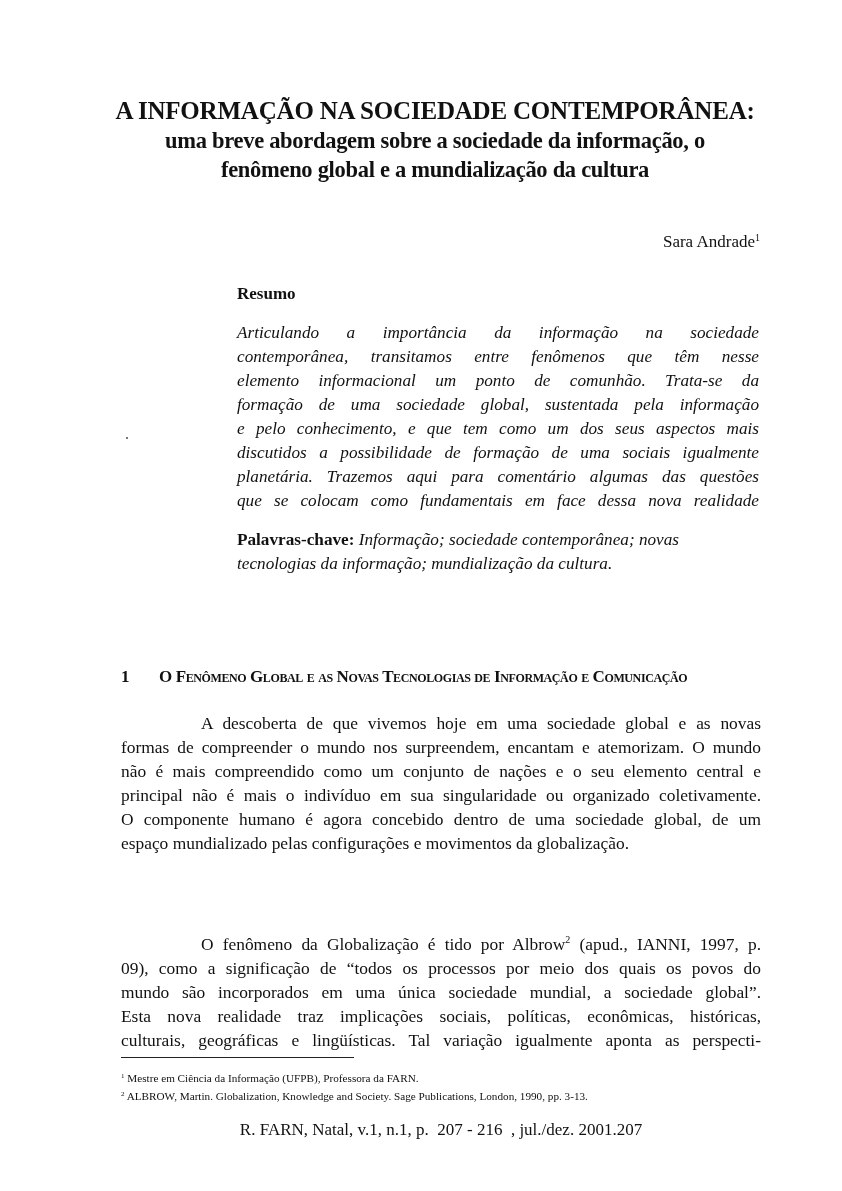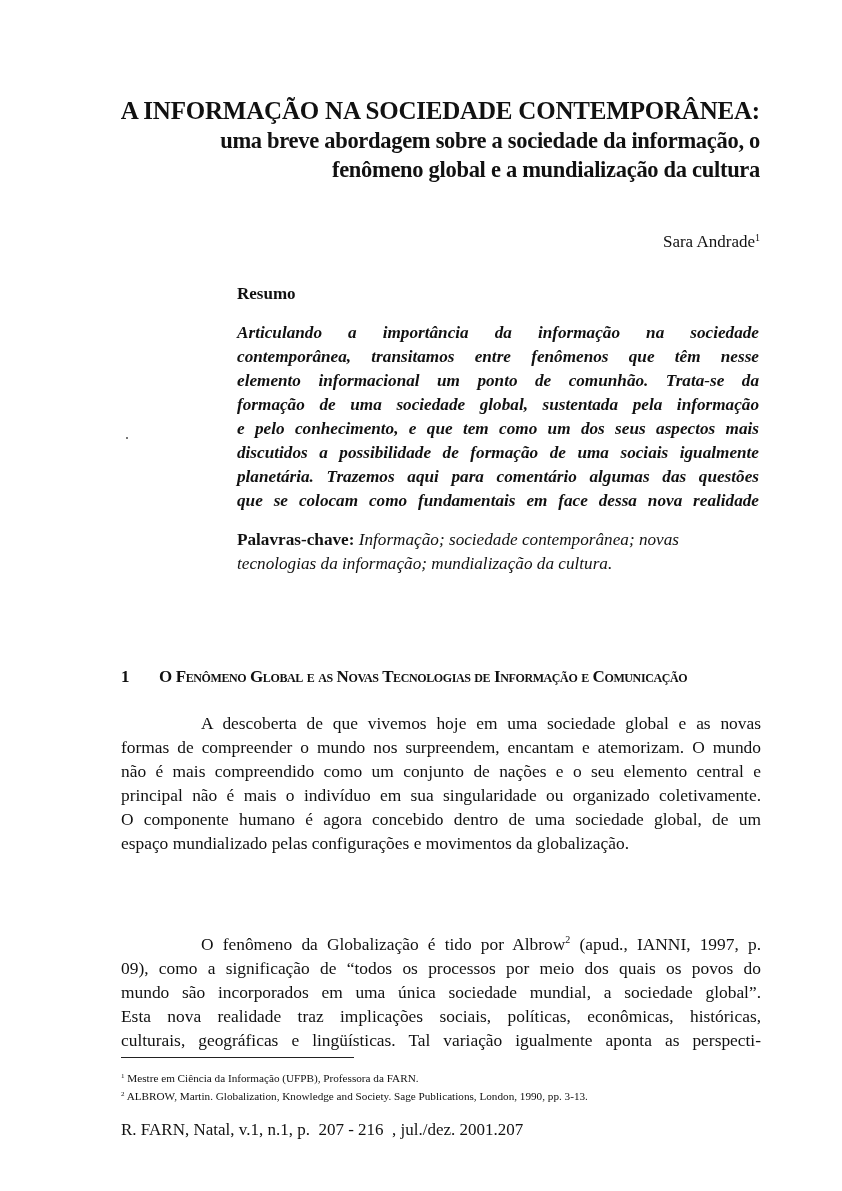--- a/index.html
+++ b/index.html
@@ -1,30 +1,30 @@
 <!DOCTYPE html>
 <html><head>
 <meta charset="utf-8">
 <style>
   html, body { margin: 0; padding: 0; background: #ffffff; }
   body { width: 842px; height: 1191px; position: relative; overflow: hidden;
          font-family: "Liberation Serif", "DejaVu Serif", serif; color: #111; }
   .page { position: absolute; inset: 0; }
 
-  .title-block { position: absolute; left: 110px; width: 650px; top: 96px; text-align: right; }
+  .title-block { position: absolute; left: 110px; width: 650px; top: 96px; text-align: center; }
   .title-main { font-weight: bold; font-size: 25px; line-height: 30px; letter-spacing: -0.2px; }
   .title-sub { font-weight: bold; font-size: 22.5px; line-height: 29px; letter-spacing: -0.3px; }
 
   .author { position: absolute; right: 82px; top: 232px; font-size: 17px; }
   .author sup { font-size: 10px; vertical-align: 6px; }
 
   .abstract { position: absolute; left: 237px; width: 522px; top: 284px; }
   .abstract-heading { font-weight: bold; font-size: 17px; margin-bottom: 17px; }
   .abstract-body { font-style: italic; font-size: 17.2px; line-height: 24px; text-align: justify;
-                   text-align-last: left; font-weight: bold; }
+                   text-align-last: left; }
   .abstract-body .ln { display: block; text-align: justify; text-align-last: justify; white-space: nowrap; }
   .abstract-body .ln.last { text-align-last: left; }
   .keywords { margin-top: 15px; font-size: 17.2px; line-height: 24px; }
   .keywords .kl { font-weight: bold; }
   .keywords .kv { font-style: italic; }
 
   .margin-dot { position: absolute; left: 126px; top: 437px; width: 2px; height: 2px; background: #777; }
 
   .section-heading { position: absolute; left: 121px; width: 640px; top: 667px; font-weight: bold;
                      font-size: 15.5px; display: flex; white-space: nowrap; }
@@ -37,21 +37,21 @@
   .body-text .ln.indent { padding-left: 80px; }
   .p1 { top: 711px; }
   .p2 { top: 928px; }
   .body-text sup { font-size: 10px; vertical-align: 7px; }
 
   .fn-rule { position: absolute; left: 121px; top: 1057px; width: 233px; height: 1px; background: #222; }
   .footnotes { position: absolute; left: 121px; top: 1068px; width: 640px; font-size: 11.2px; line-height: 16px; }
   .footnotes sup { font-size: 7px; vertical-align: 4px; }
 
   .footer { position: absolute; left: 121px; width: 640px; top: 1120px; font-size: 17px;
-            display: flex; justify-content: flex-start; }
+            display: flex; justify-content: center; }
 </style>
 </head>
 <body>
 
 <div class="page">
 
   <div class="title-block">
     <div class="title-main">A INFORMAÇÃO NA SOCIEDADE CONTEMPORÂNEA:</div>
     <div class="title-sub">uma breve abordagem sobre a sociedade da informação, o</div>
     <div class="title-sub">fenômeno global e a mundialização da cultura</div>

